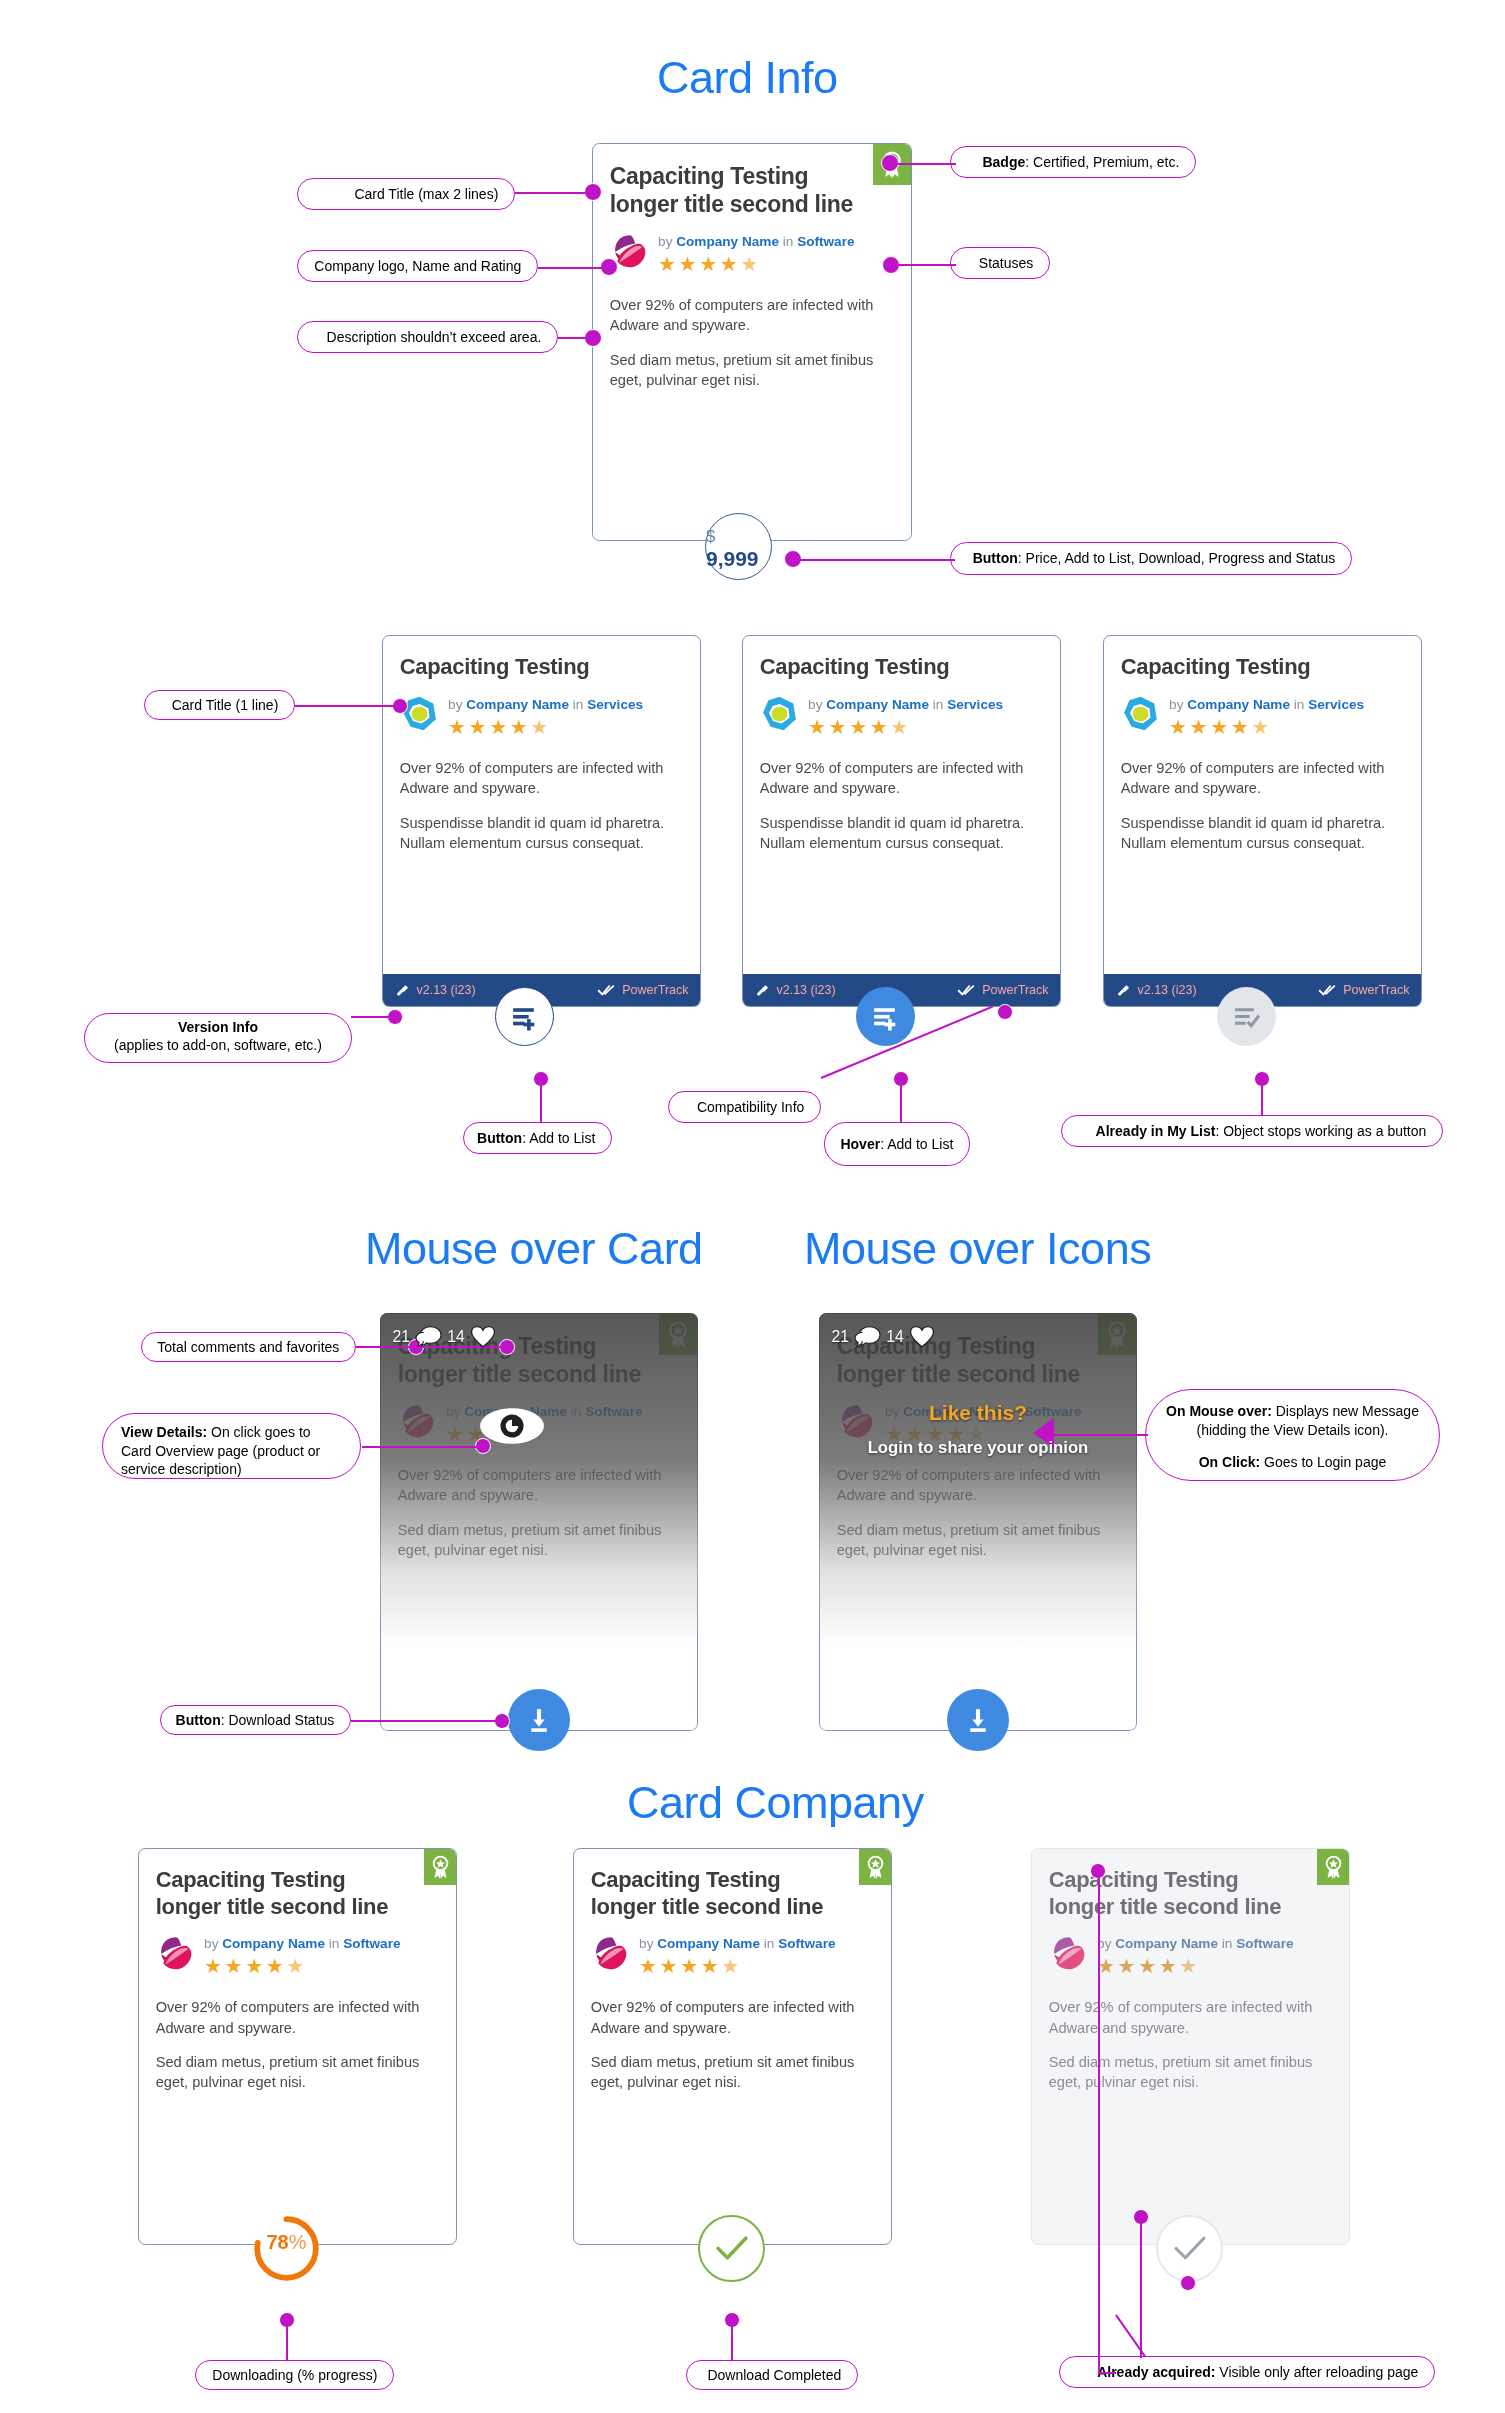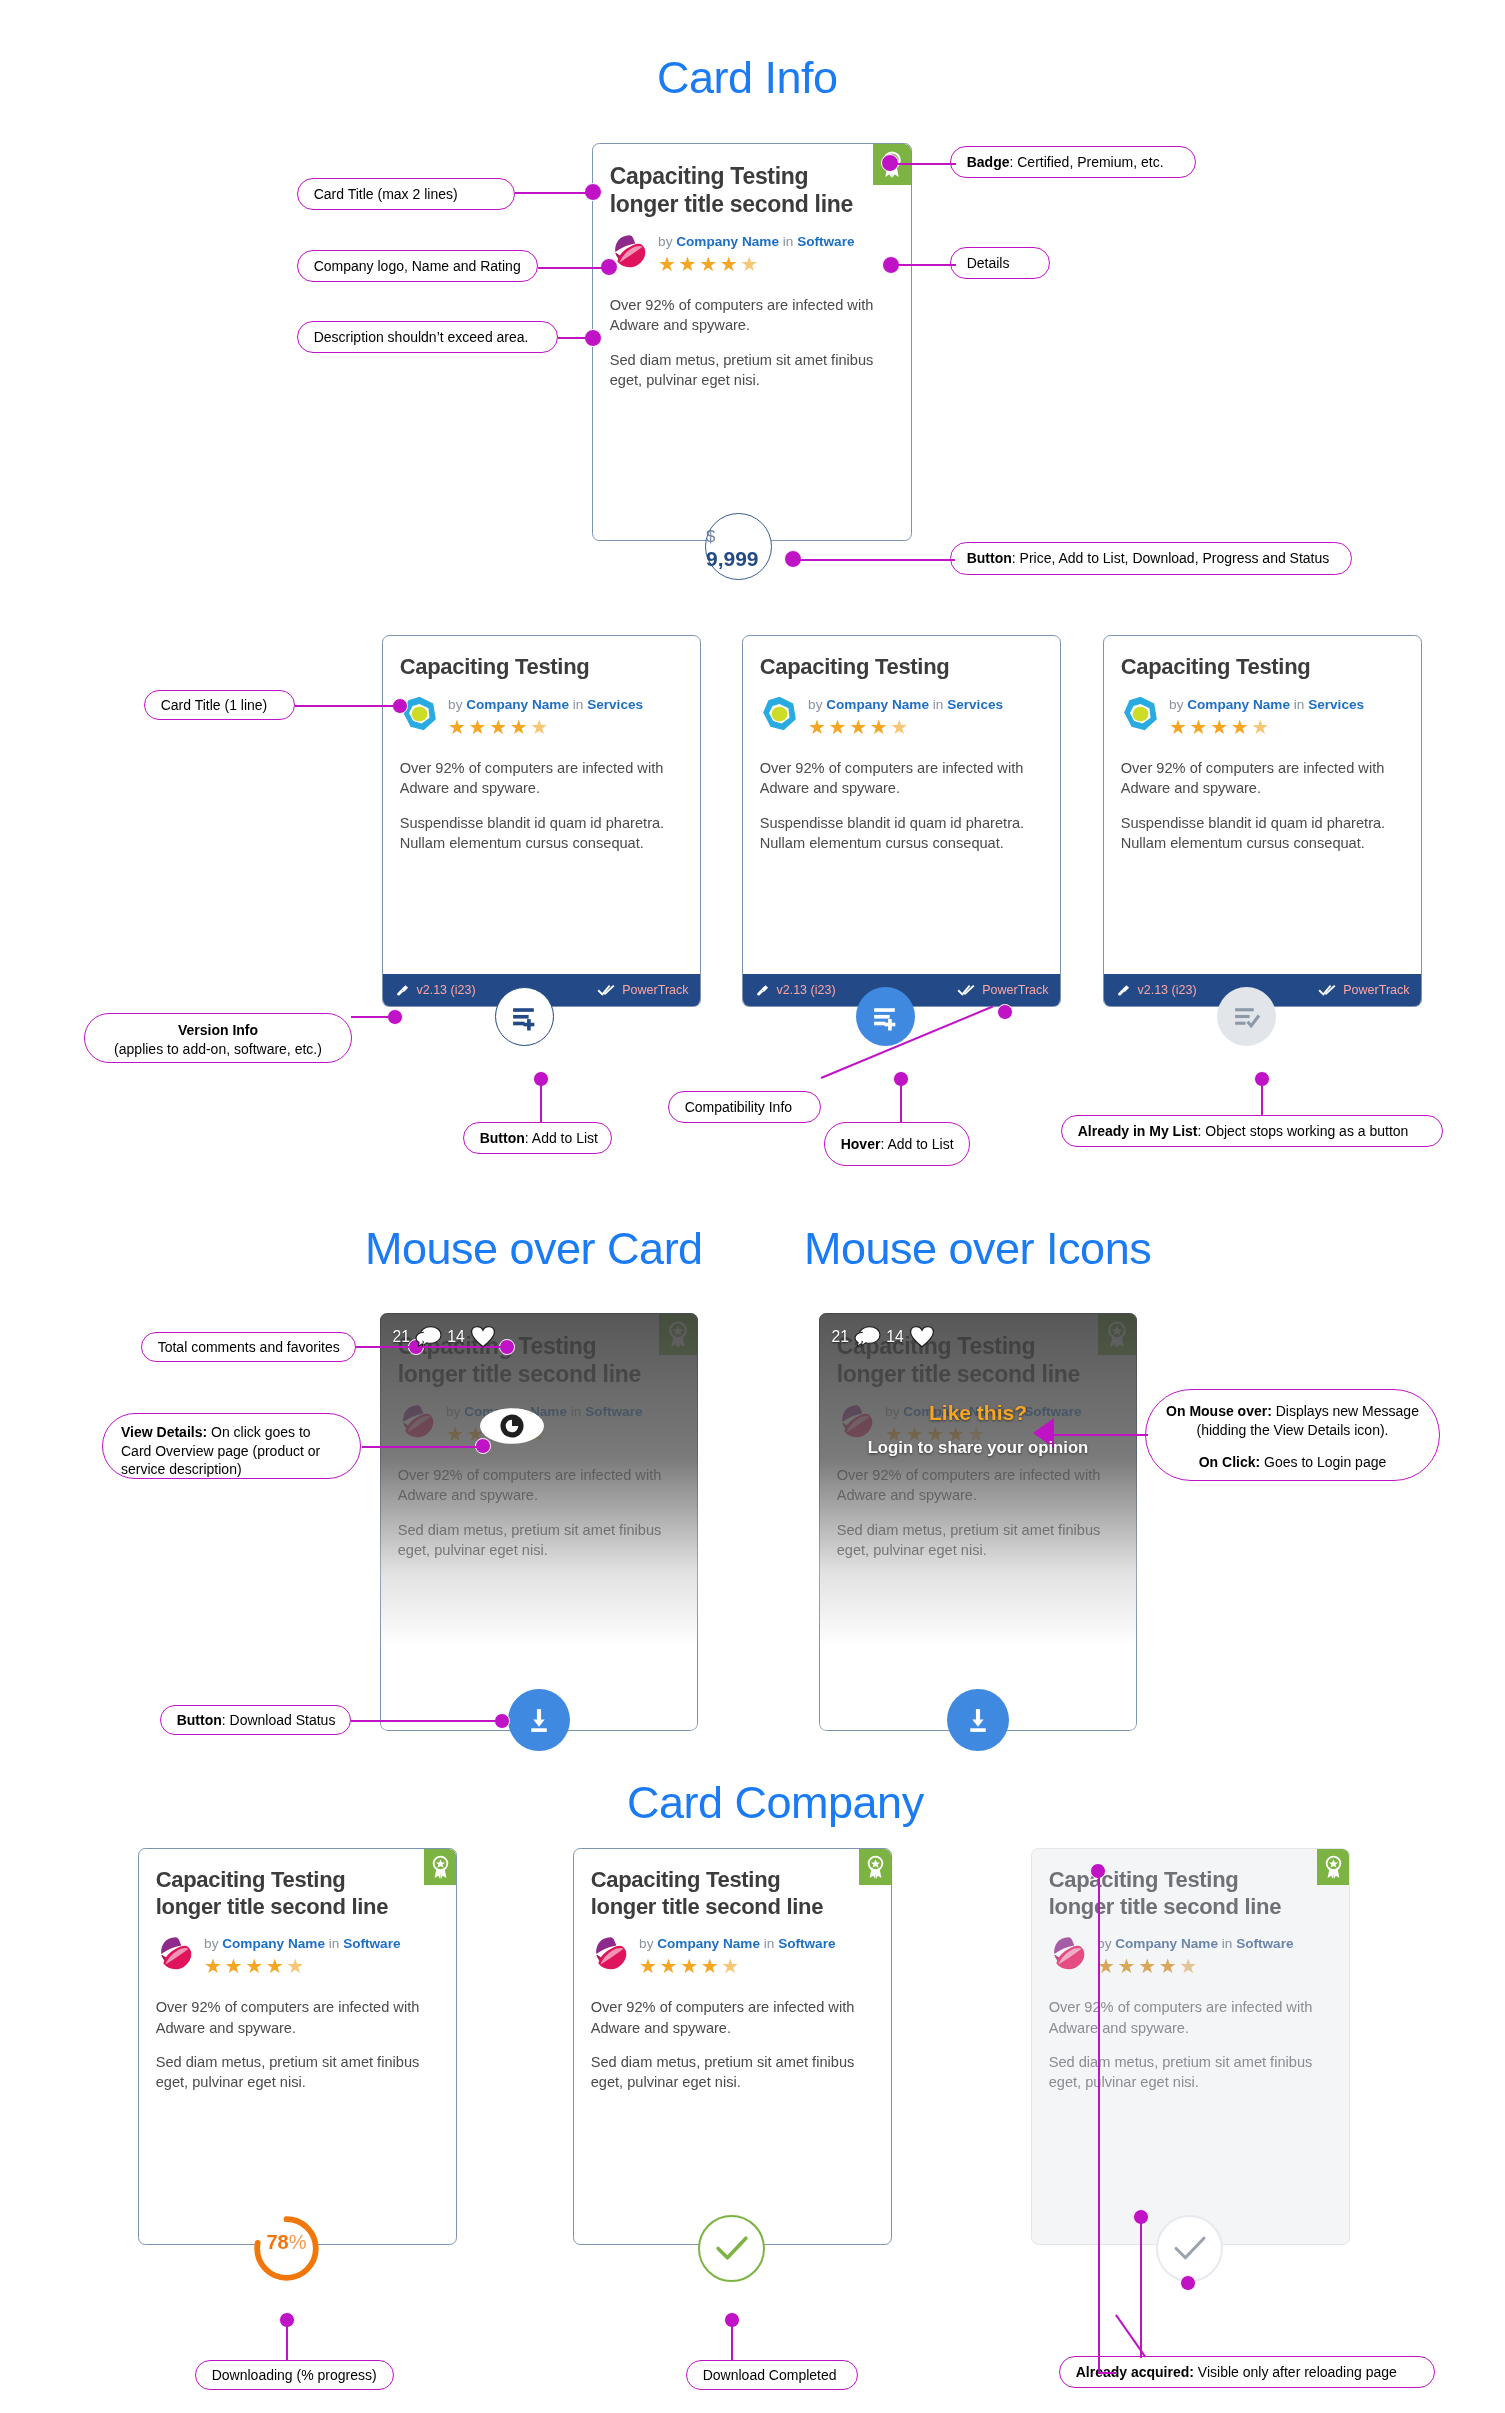--- a/index.html
+++ b/index.html
@@ -28,21 +28,21 @@
     border:1.6px solid #c013c6;
     border-radius:522px;
     background:#fff;
     color:#000;
     font-size:14px;
     line-height:1.32;
     padding:7.3px 15.7px;
     text-align:center;
     font-family:"Liberation Sans", sans-serif;
     white-space:nowrap;
-    display:flex; align-items:center; justify-content:flex-start;
+    display:flex; align-items:center; justify-content:flex-end;
   }
   .callout.multi { white-space:normal; }
   .callout b { font-weight:700; }
   .dot {
     width:18px;height:18px;border-radius:50%;
     background:#c013c6;border:1.6px solid #fff;
   }
   .dot.sm{ width:15.7px;height:15.7px;}
   .lead { background:#c013c6; position:absolute; }
   .lead.h { height:1.6px; }
@@ -203,21 +203,21 @@
   <div class="abs dot" style="left:584px;top:329px;"></div>
   <div class="abs lead h" style="left:558px;top:337px;width:32px;"></div>
 
   <div class="abs callout" style="left:950px;top:146px;width:246px;height:32px;">
       <span><b>Badge</b><span>: Certified, Premium, etc.</span></span>
     </div>
   <div class="abs dot" style="left:881px;top:154px;"></div>
   <div class="abs lead h" style="left:895px;top:163px;width:61px;"></div>
 
   <div class="abs callout" style="left:950px;top:247px;width:100px;height:32px;">
-      <span>Details</span>
+      <span>Statuses</span>
     </div>
   <div class="abs dot" style="left:882px;top:256px;"></div>
   <div class="abs lead h" style="left:895px;top:264px;width:61px;"></div>
 
   <div class="abs callout" style="left:950px;top:542px;width:402px;height:33px;">
       <span><b>Button</b><span>: Price, Add to List, Download, Progress and Status</span></span>
     </div>
   <div class="abs dot" style="left:784px;top:550px;"></div>
   <div class="abs lead h" style="left:798px;top:559px;width:157px;"></div>
 

